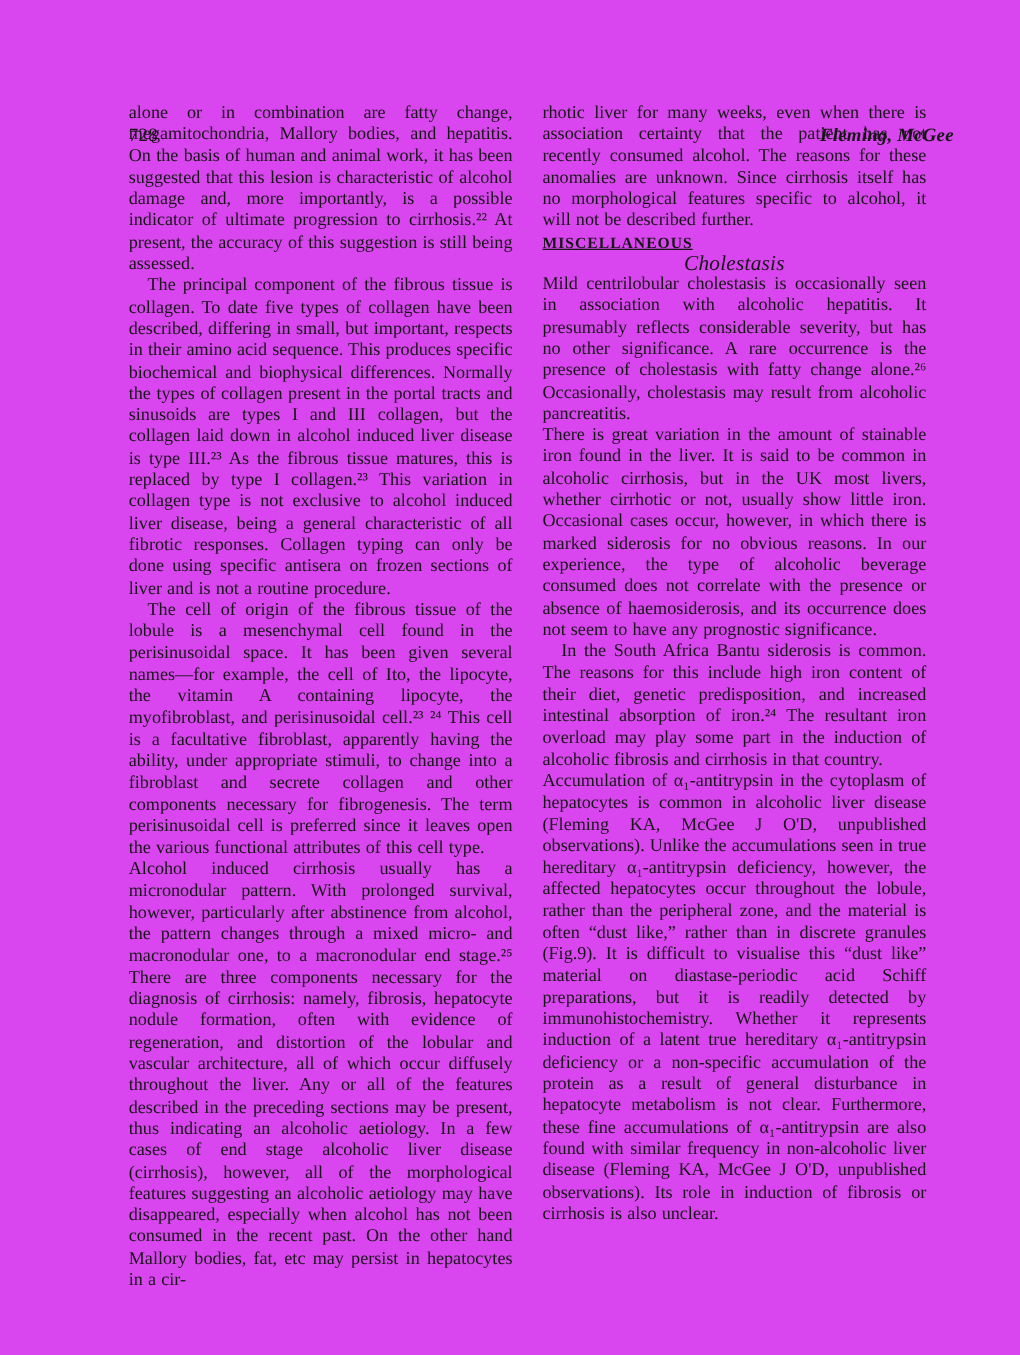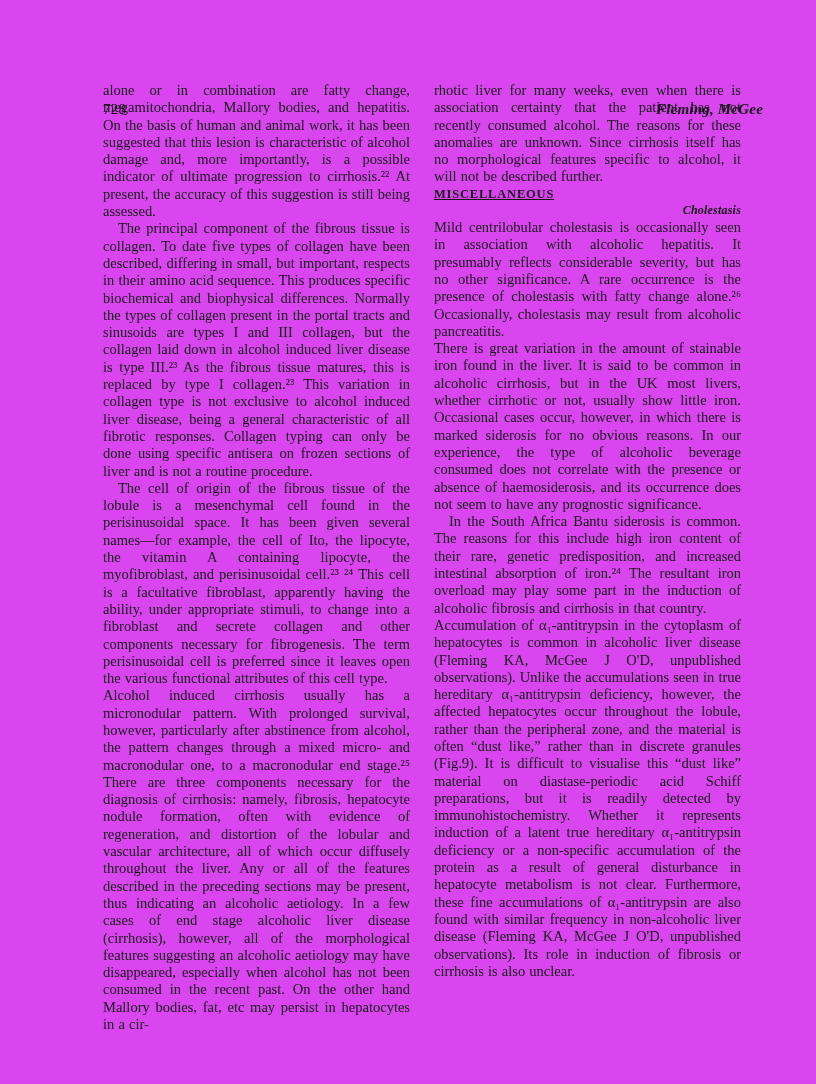--- a/index.html
+++ b/index.html
@@ -71,27 +71,27 @@
     font-size: 12.5px;
     font-weight: bold;
     letter-spacing: 0.8px;
     line-height: 16px;
     margin-top: 27px;
     margin-bottom: 2px;
     text-align: left;
     text-decoration: underline;
   }
   .sub-heading {
-    font-size: 12px;
+    font-size: 17px;
     font-style: italic;
-    font-weight: bold;
+    font-weight: normal;
     line-height: 17.3px;
     margin-top: 17px;
     margin-bottom: 0;
-    text-align: right;
+    text-align: center;
     letter-spacing: 0.2px;
   }
   
   .section-heading + .sub-heading {
     margin-top: 0;
   }
   .sub-heading + .paragraph {
     margin-top: 0;
   }
 </style>
@@ -111,18 +111,18 @@
         <p class="paragraph indent">The principal component of the fibrous tissue is collagen. To date five types of collagen have been described, differing in small, but important, respects in their amino acid sequence. This produces specific biochemical and biophysical differences. Normally the types of collagen present in the portal tracts and sinusoids are types I and III collagen, but the collagen laid down in alcohol induced liver disease is type III.²³ As the fibrous tissue matures, this is replaced by type I collagen.²³ This variation in collagen type is not exclusive to alcohol induced liver disease, being a general characteristic of all fibrotic responses. Collagen typing can only be done using specific antisera on frozen sections of liver and is not a routine procedure.</p>
         <p class="paragraph indent">The cell of origin of the fibrous tissue of the lobule is a mesenchymal cell found in the perisinusoidal space. It has been given several names—for example, the cell of Ito, the lipocyte, the vitamin A containing lipocyte, the myofibroblast, and perisinusoidal cell.²³ ²⁴ This cell is a facultative fibroblast, apparently having the ability, under appropriate stimuli, to change into a fibroblast and secrete collagen and other components necessary for fibrogenesis. The term perisinusoidal cell is preferred since it leaves open the various functional attributes of this cell type.</p>
         <p class="paragraph">Alcohol induced cirrhosis usually has a micronodular pattern. With prolonged survival, however, particularly after abstinence from alcohol, the pattern changes through a mixed micro- and macronodular one, to a macronodular end stage.²⁵ There are three components necessary for the diagnosis of cirrhosis: namely, fibrosis, hepatocyte nodule formation, often with evidence of regeneration, and distortion of the lobular and vascular architecture, all of which occur diffusely throughout the liver. Any or all of the features described in the preceding sections may be present, thus indicating an alcoholic aetiology. In a few cases of end stage alcoholic liver disease (cirrhosis), however, all of the morphological features suggesting an alcoholic aetiology may have disappeared, especially when alcohol has not been consumed in the recent past. On the other hand Mallory bodies, fat, etc may persist in hepatocytes in a cir-</p>
       </div>
     <div class="column" id="right-col">
         <p class="paragraph">rhotic liver for many weeks, even when there is association certainty that the patient has not recently consumed alcohol. The reasons for these anomalies are unknown. Since cirrhosis itself has no morphological features specific to alcohol, it will not be described further.</p>
         <h2 class="section-heading">MISCELLANEOUS</h2>
         <h3 class="sub-heading">Cholestasis</h3>
         <p class="paragraph">Mild centrilobular cholestasis is occasionally seen in association with alcoholic hepatitis. It presumably reflects considerable severity, but has no other significance. A rare occurrence is the presence of cholestasis with fatty change alone.²⁶ Occasionally, cholestasis may result from alcoholic pancreatitis.</p>
         <p class="paragraph">There is great variation in the amount of stainable iron found in the liver. It is said to be common in alcoholic cirrhosis, but in the UK most livers, whether cirrhotic or not, usually show little iron. Occasional cases occur, however, in which there is marked siderosis for no obvious reasons. In our experience, the type of alcoholic beverage consumed does not correlate with the presence or absence of haemosiderosis, and its occurrence does not seem to have any prognostic significance.</p>
-        <p class="paragraph indent">In the South Africa Bantu siderosis is common. The reasons for this include high iron content of their rare, genetic predisposition, and increased intestinal absorption of iron.²⁴ The resultant iron overload may play some part in the induction of alcoholic fibrosis and cirrhosis in that country.</p>
+        <p class="paragraph indent">In the South Africa Bantu siderosis is common. The reasons for this include high iron content of their diet, genetic predisposition, and increased intestinal absorption of iron.²⁴ The resultant iron overload may play some part in the induction of alcoholic fibrosis and cirrhosis in that country.</p>
         <p class="paragraph">Accumulation of α₁-antitrypsin in the cytoplasm of hepatocytes is common in alcoholic liver disease (Fleming KA, McGee J O'D, unpublished observations). Unlike the accumulations seen in true hereditary α₁-antitrypsin deficiency, however, the affected hepatocytes occur throughout the lobule, rather than the peripheral zone, and the material is often “dust like,” rather than in discrete granules (Fig.9). It is difficult to visualise this “dust like” material on diastase-periodic acid Schiff preparations, but it is readily detected by immunohistochemistry. Whether it represents induction of a latent true hereditary α₁-antitrypsin deficiency or a non-specific accumulation of the protein as a result of general disturbance in hepatocyte metabolism is not clear. Furthermore, these fine accumulations of α₁-antitrypsin are also found with similar frequency in non-alcoholic liver disease (Fleming KA, McGee J O'D, unpublished observations). Its role in induction of fibrosis or cirrhosis is also unclear.</p>
       </div>
   </div>
 
 </div>
 
 </body></html>

